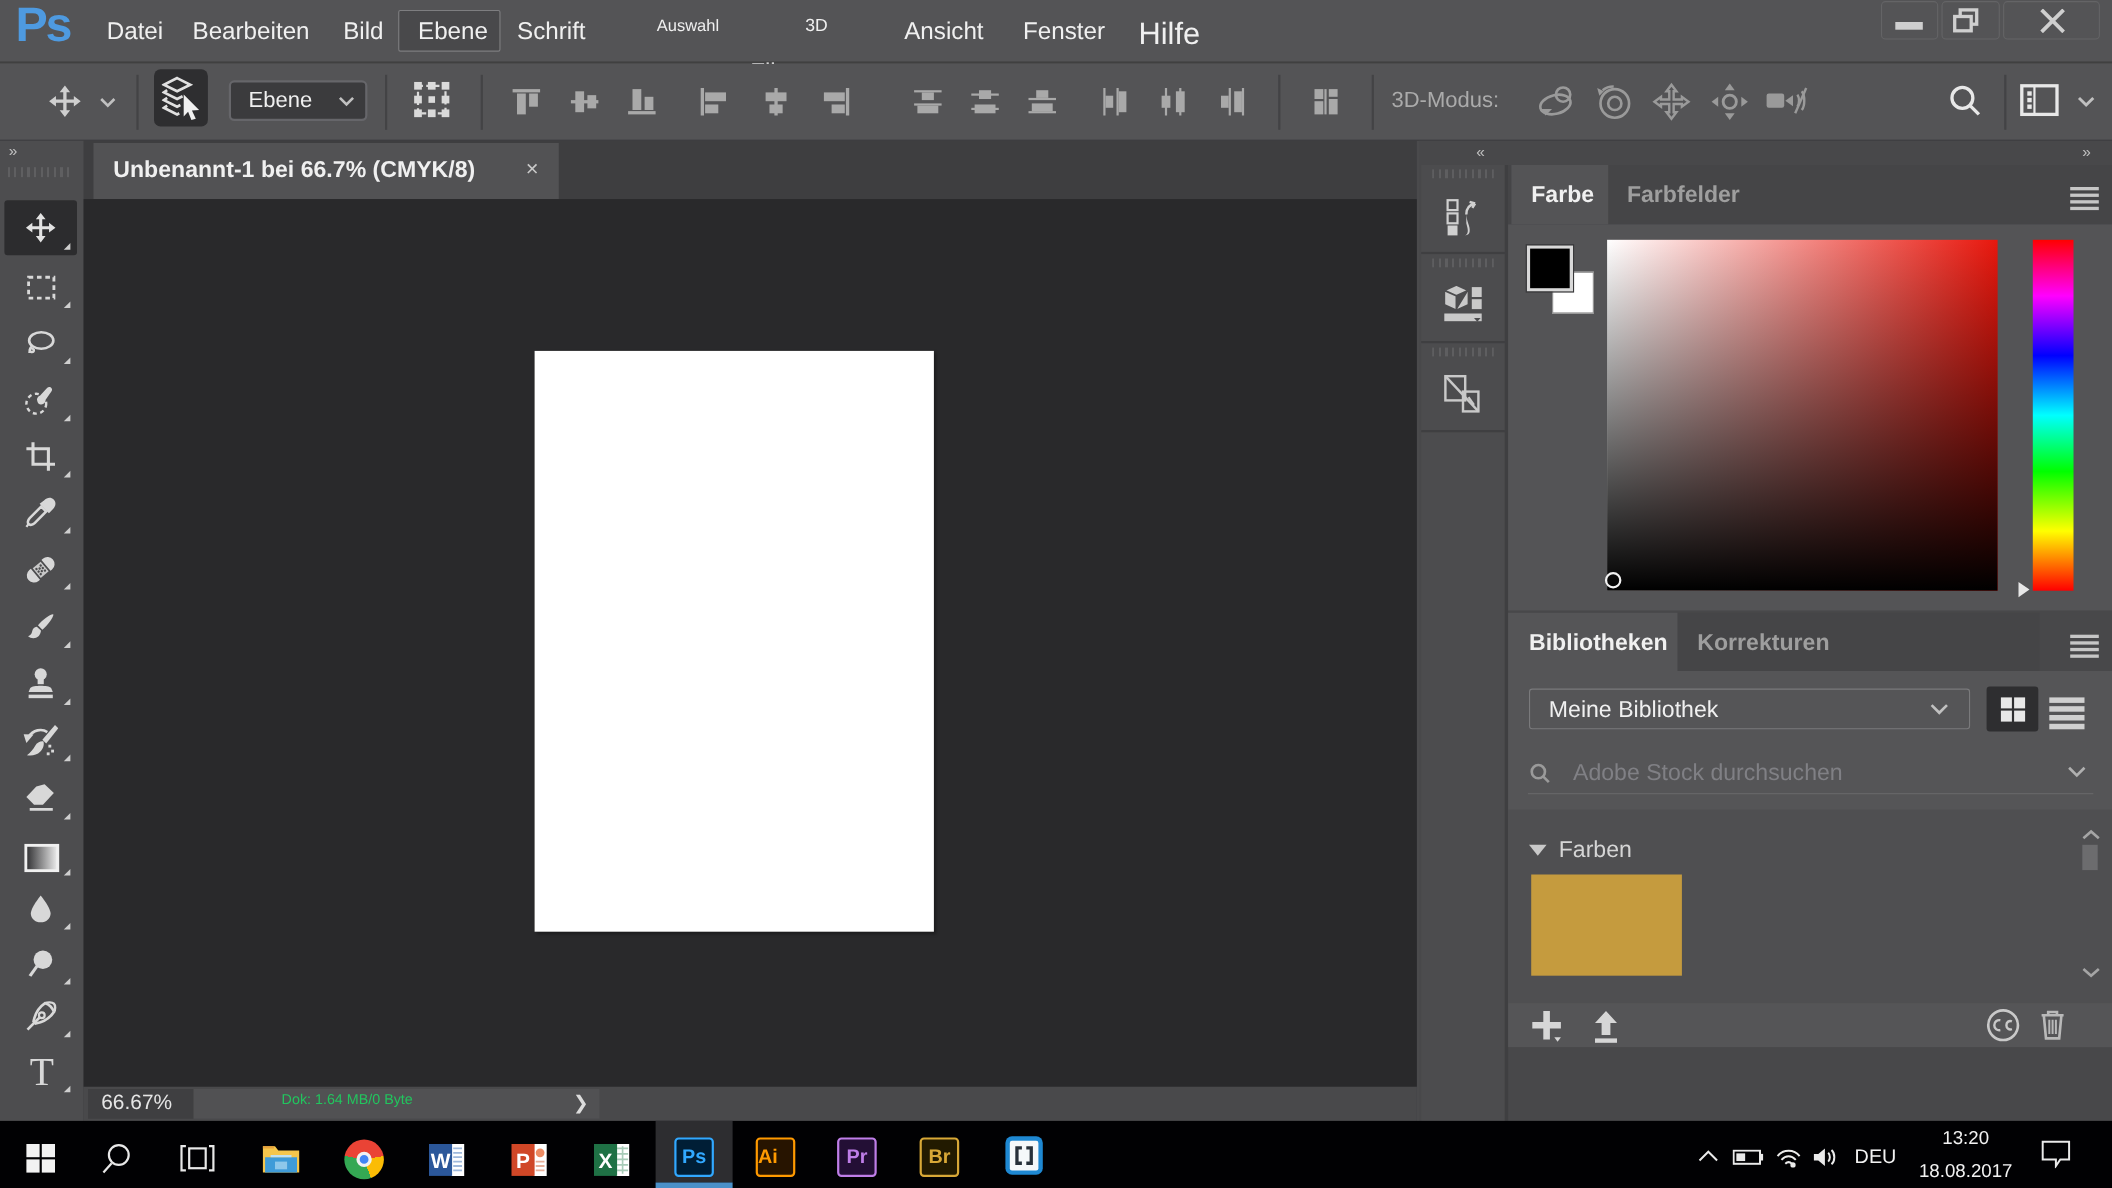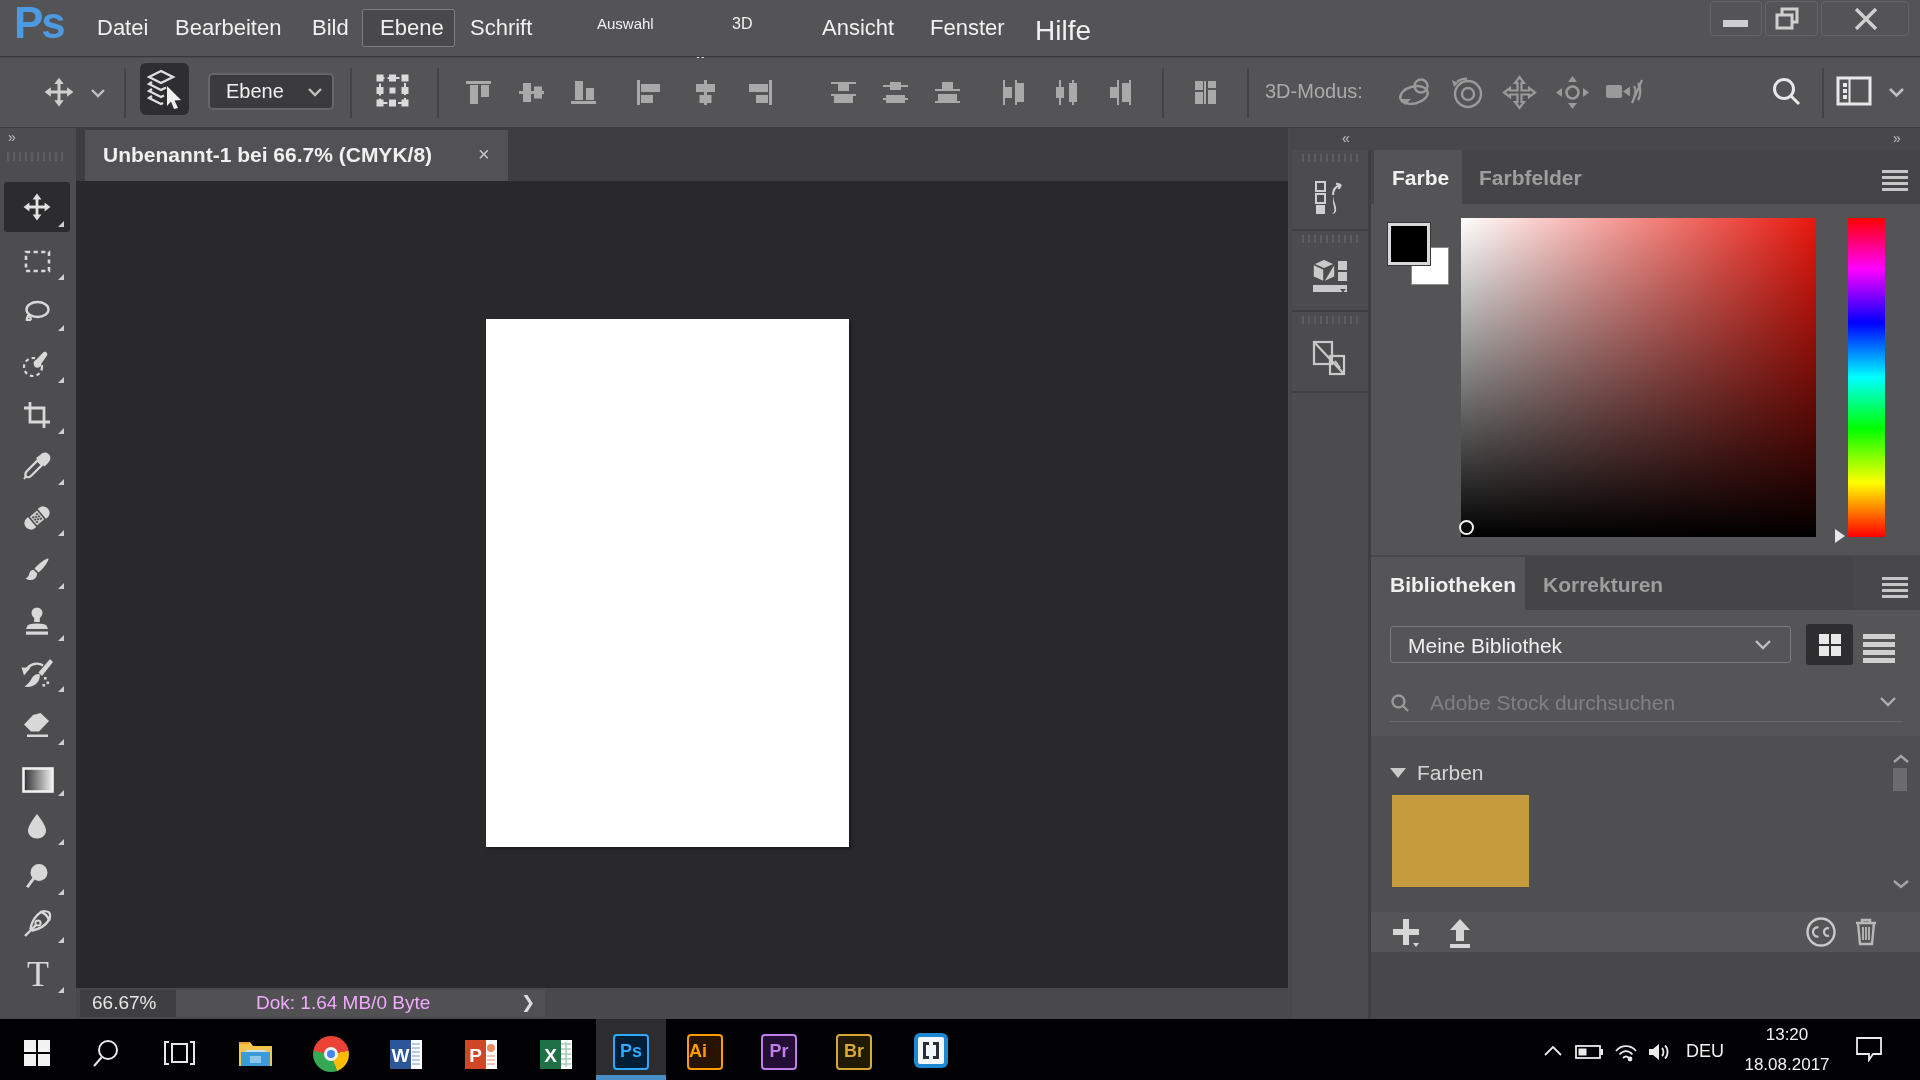--- a/index.html
+++ b/index.html
@@ -328,21 +328,21 @@
       <div class="abs txt" style="left:18px;top:13px;font-size:21px;font-weight:bold;">Unbenannt-1 bei 66.7% (CMYK/8)</div>
       <div class="abs" style="left:393px;top:13px;font-size:20px;color:#c9c9c9;">×</div>
     </div>
     <div class="abs" id="canvas" style="left:0;top:53px;width:1212px;height:807px;background:#29292b;">
       <div class="abs" style="left:410px;top:138px;width:363px;height:528px;background:#ffffff;box-shadow:2px 2px 3px rgba(0,0,0,0.35);"></div>
     </div>
     <div class="abs" id="statusbar" style="left:0;top:860px;width:1212px;height:43px;background:#49494b;">
       <div class="abs" style="left:4px;top:2px;width:96px;height:27px;background:#3f3f41;"></div>
       <div class="abs txt" style="left:16px;top:4px;font-size:19px;color:#e5e5e5;">66.67%</div>
       <div class="abs" style="left:100px;top:2px;width:369px;height:27px;background:#515153;"></div>
-      <div class="abs txt" style="left:180px;top:4px;font-size:19px;color:#f0abfc;">Dok: 1.64 MB/0 Byte</div>
+      <div class="abs txt" style="left:180px;top:4px;font-size:13px;color:#22c55e;">Dok: 1.64 MB/0 Byte</div>
       <div class="abs txt" style="left:445px;top:4px;font-size:17px;color:#dcdcdc;">❯</div>
     </div>
   </div>
 
   <div class="abs" id="rightdock" style="left:1290px;top:128px;width:630px;height:891px;background:#48484a;">
     <div class="abs" style="left:52px;top:2px;font-size:14px;color:#c0c0c0;">«</div>
     <div class="abs" style="left:603px;top:2px;font-size:14px;color:#c0c0c0;">»</div>
 
     <div class="abs" id="istrip" style="left:2px;top:22px;width:76px;height:869px;background:#4c4c4e;">
       <div class="abs" style="left:10px;top:4px;width:56px;height:8px;background:repeating-linear-gradient(90deg,#5e5e60 0 2px,transparent 2px 6px);"></div>

